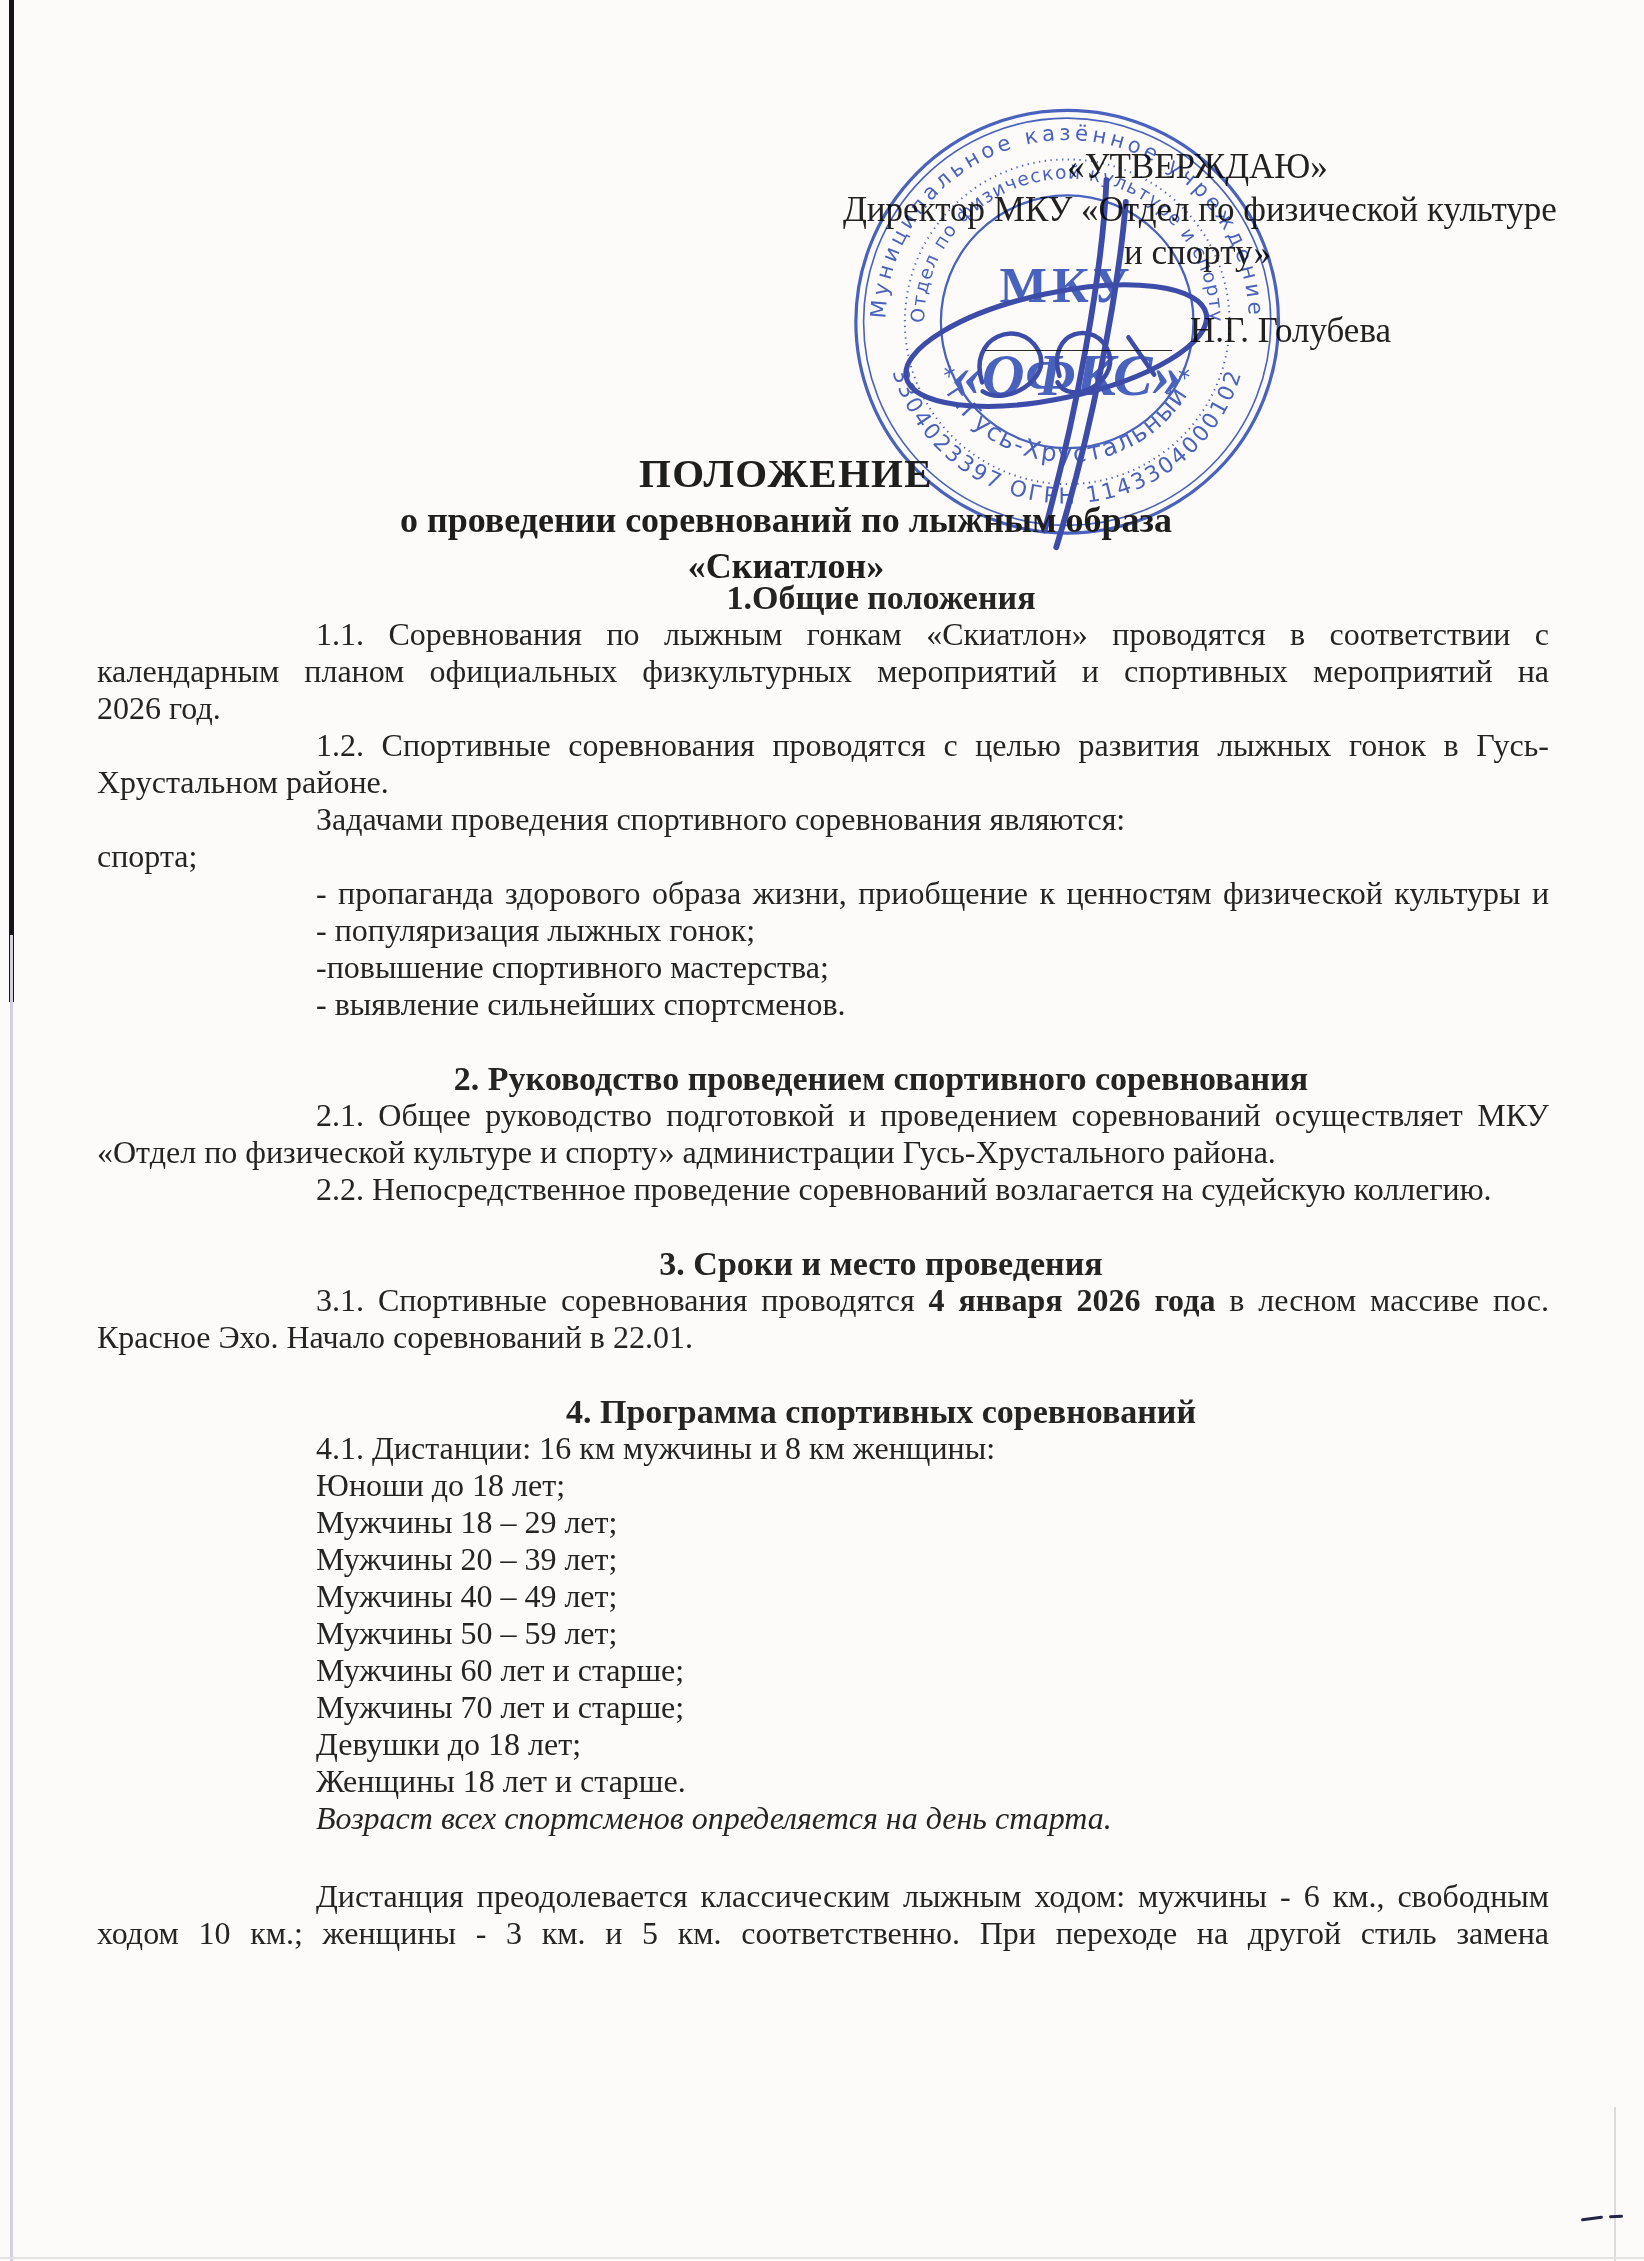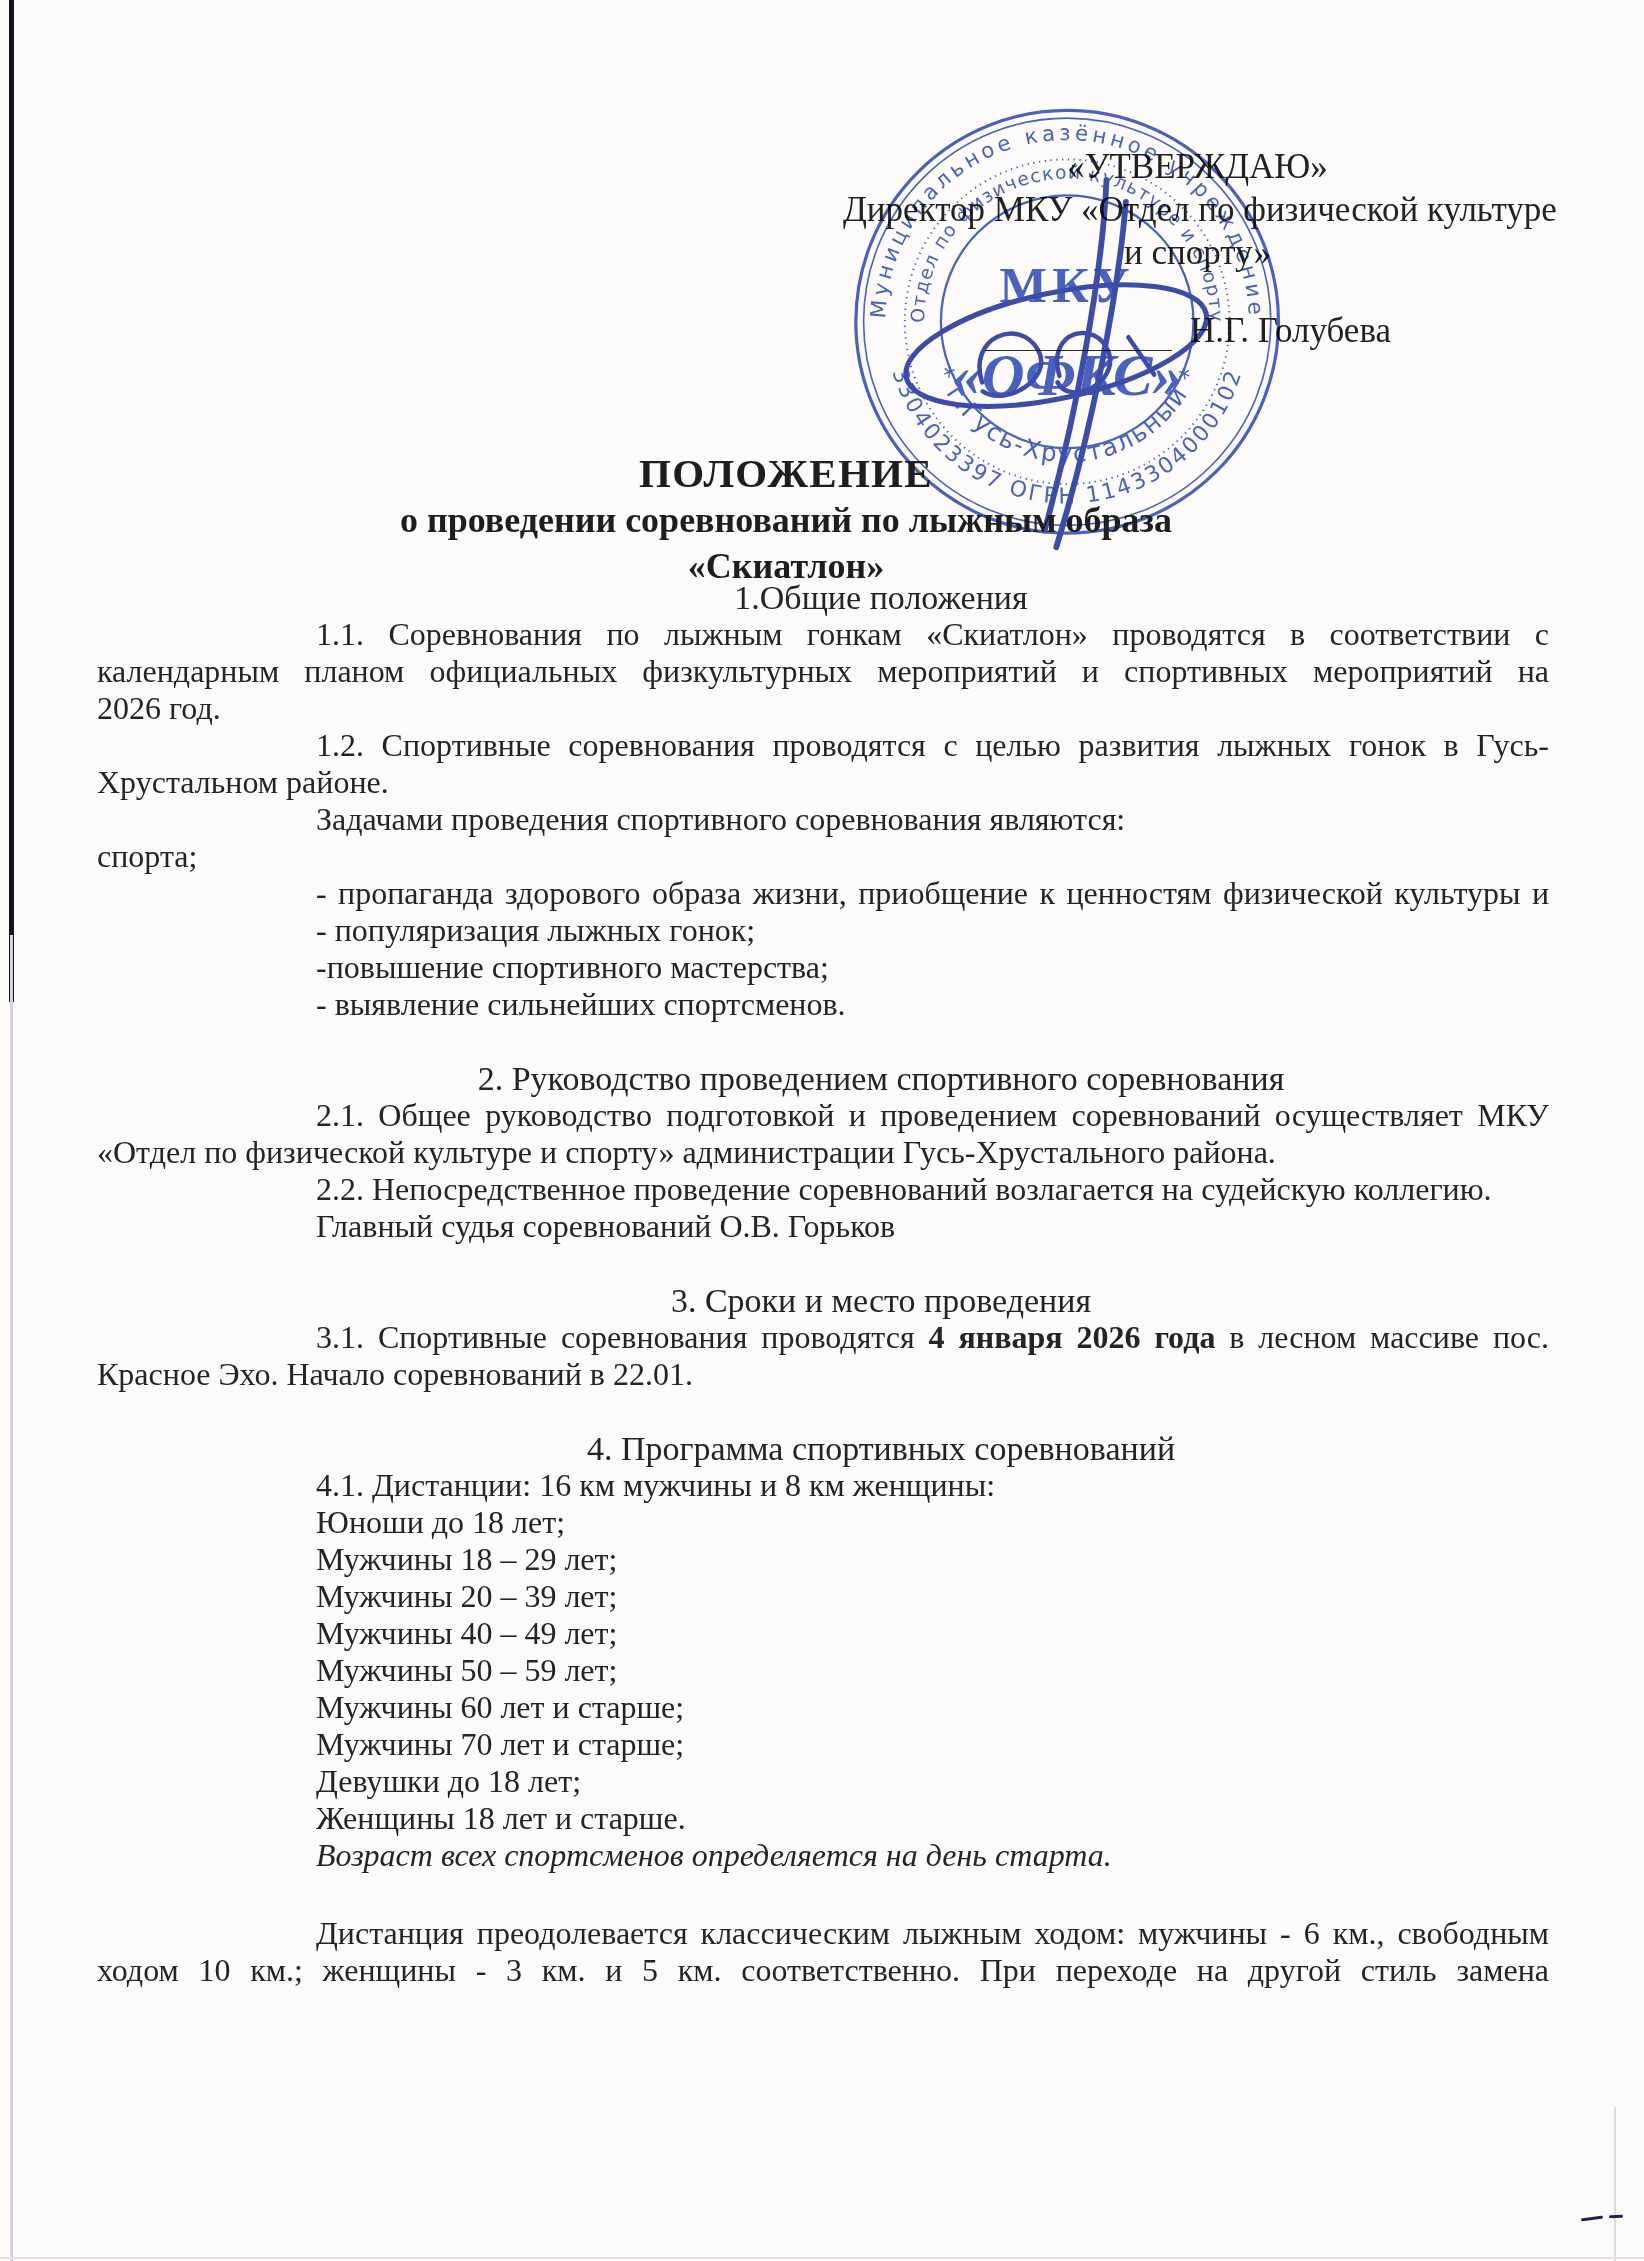--- a/index.html
+++ b/index.html
@@ -35,21 +35,21 @@
   .stamp text{font-family:"DejaVu Sans", sans-serif;}
   .stamp .center-t{font-family:"Liberation Serif", serif;font-weight:bold;}
 
   
   .title-block{position:absolute;left:0;top:409px;width:1460px;padding-left:112px;box-sizing:border-box;text-align:center;color:#1e1e1e;margin-top:40px;}
   .title-1{font-size:41px;font-weight:bold;line-height:48px;letter-spacing:1.3px;}
   .title-2{font-size:36px;font-weight:bold;line-height:46px;}
 
   
   .doc-body{position:absolute;left:97px;top:579px;width:1452px;font-size:32px;line-height:37px;color:#242424;}
-  .sec-head{font-weight:normal;font-size:34px;text-align:center;padding-left:116px;white-space:nowrap;}
+  .sec-head{font-weight:bold;font-size:34px;text-align:center;padding-left:116px;white-space:nowrap;}
   .ln{min-height:37px;}
   .ln.ind{padding-left:219px;}
   .ln.just{text-align:justify;text-align-last:justify;}
   .ln.it{font-style:italic;}
 </style>
 </head>
 <body>
 
 <div class="page">
 
@@ -126,21 +126,20 @@
       <div class="ln ind">Задачами проведения спортивного соревнования являются:</div>
       <div class="ln">спорта;</div>
       <div class="ln ind just">- пропаганда здорового образа жизни, приобщение к ценностям физической культуры и</div>
       <div class="ln ind">- популяризация лыжных гонок;</div>
       <div class="ln ind">-повышение спортивного мастерства;</div>
       <div class="ln ind">- выявление сильнейших спортсменов.</div>
       <div class="sec-head" style="margin-top: 37px;">2. Руководство проведением спортивного соревнования</div>
       <div class="ln ind just">2.1. Общее руководство подготовкой и проведением соревнований осуществляет МКУ</div>
       <div class="ln">«Отдел по физической культуре и спорту» администрации Гусь-Хрустального района.</div>
       <div class="ln ind">2.2. Непосредственное проведение соревнований возлагается на судейскую коллегию.</div>
-      <div class="ln ind">Главный судья соревнований О.В. Горьков</div>
       <div class="sec-head" style="margin-top: 37px;">3. Сроки и место проведения</div>
       <div class="ln ind just">3.1. Спортивные соревнования проводятся <b>4 января 2026 года</b> в лесном массиве пос.</div>
       <div class="ln">Красное Эхо. Начало соревнований в 22.01.</div>
       <div class="sec-head" style="margin-top: 37px;">4. Программа спортивных соревнований</div>
       <div class="ln ind">4.1. Дистанции: 16 км мужчины и 8 км женщины:</div>
       <div class="ln ind" style="">Юноши до 18 лет;</div>
       <div class="ln ind">Мужчины 18 – 29 лет;</div>
       <div class="ln ind">Мужчины 20 – 39 лет;</div>
       <div class="ln ind">Мужчины 40 – 49 лет;</div>
       <div class="ln ind">Мужчины 50 – 59 лет;</div>

